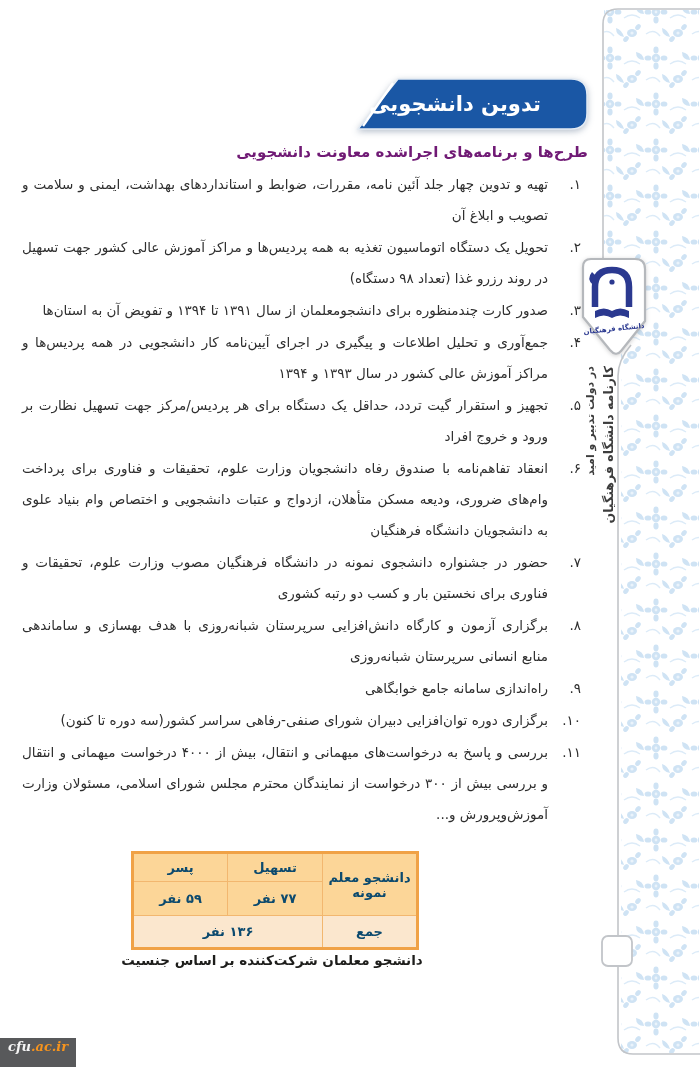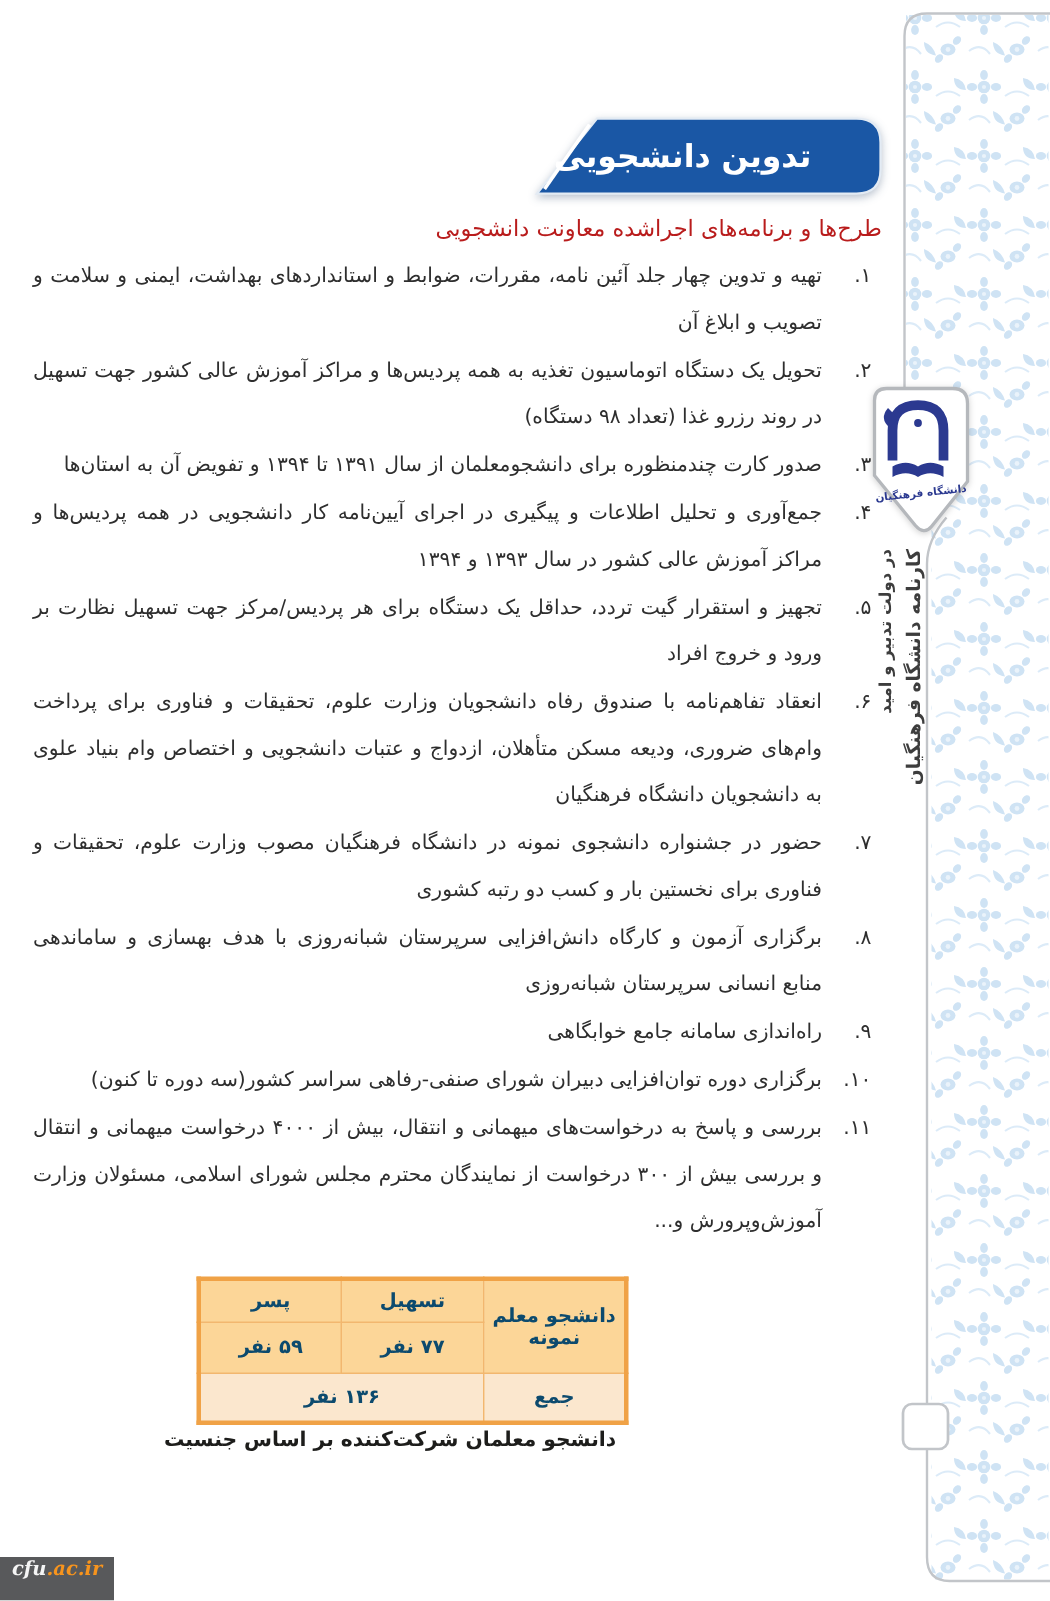--- a/index.html
+++ b/index.html
@@ -22,37 +22,37 @@
   .vtext-2{left:584px;top:588px;font-size:11px;font-weight:bold;letter-spacing:.5px;}
 
   
   .content{position:absolute;top:0;left:22px;width:566px;direction:rtl;}
 
   .badge-wrap{position:relative;width:232px;height:52px;margin:78px 0 0 auto;}
   .badge-wrap svg{position:absolute;inset:0;filter:drop-shadow(0 2px 3px rgba(20,50,90,.3));}
   .badge-label{position:absolute;inset:0;display:flex;align-items:center;justify-content:center;
         padding-right:34px;color:#fff;font-size:21px;font-weight:bold;}
 
-  .subtitle{margin-top:13px;text-align:right;font-size:15px;font-weight:normal;color:#b91c1c;}
+  .subtitle{margin-top:13px;text-align:right;font-size:15px;font-weight:bold;color:#701a75;}
 
   ol.plans{list-style:none;margin:8px 0 0;padding:0;font-size:13.5px;line-height:31px;
         color:#2e2e2e;}
   ol.plans li{position:relative;padding-right:40px;text-align:justify;margin-bottom:1px;}
   ol.plans .num{position:absolute;right:7px;top:0;color:#2e2e2e;}
 
   
   .stats-pos{position:absolute;left:131px;top:851px;width:288px;}
   table.stats{width:288px;border-collapse:collapse;direction:rtl;table-layout:fixed;
         border:3px solid #f0a246;font-size:13px;font-weight:bold;color:#0c4a6e;}
   table.stats td{border:1px solid #f2b76f;text-align:center;vertical-align:middle;padding:1px 4px;}
   td.hd{background:#fcd698;}
   td.tot{background:#fbe7ce;}
   .r1 td{height:25px;} .r2 td{height:31px;} .r3 td{height:29px;}
 
-  .table-caption{position:absolute;left:106px;top:952px;width:308px;text-align:center;
+  .table-caption{position:absolute;left:118px;top:952px;width:308px;text-align:center;
         font-size:13.5px;font-weight:bold;color:#1d1d1b;direction:rtl;}
 
   
   .wm{position:absolute;left:0;top:1038px;background:#58595b;padding:1px 8px 20px 8px;
         font-family:"DejaVu Serif",serif;font-style:italic;font-weight:bold;font-size:13px;}
   .wm-cfu{color:#f5f5f5;}
   .wm-suffix{color:#f7941d;}
 </style>
 </head>
 <body>

